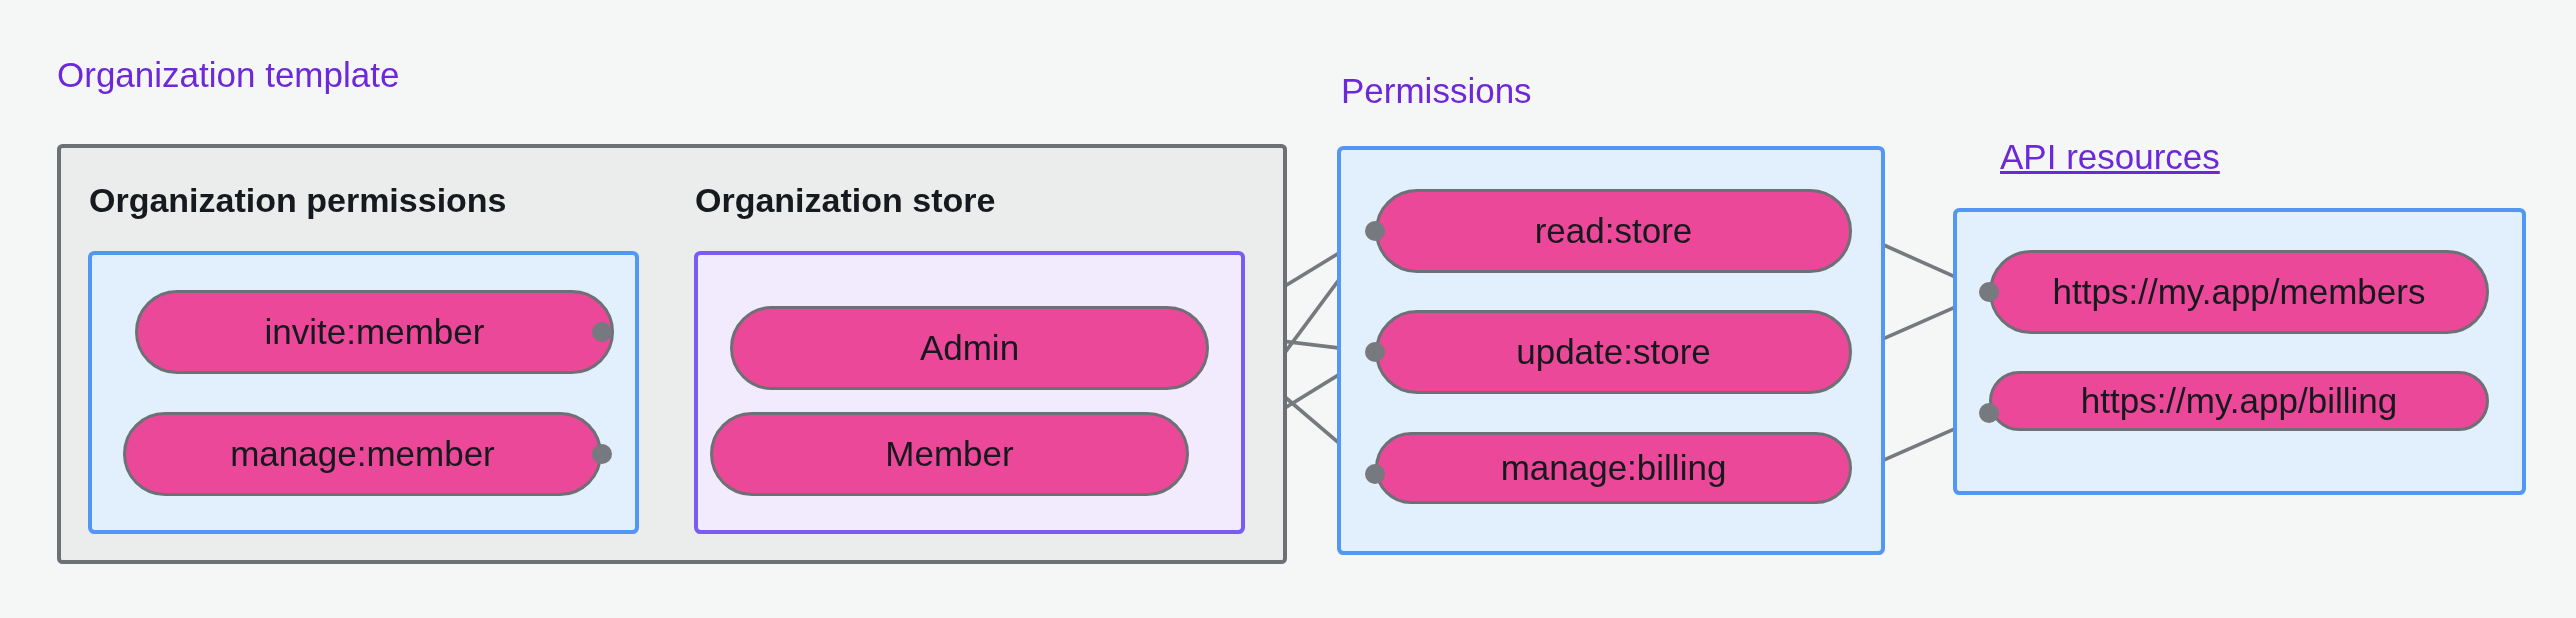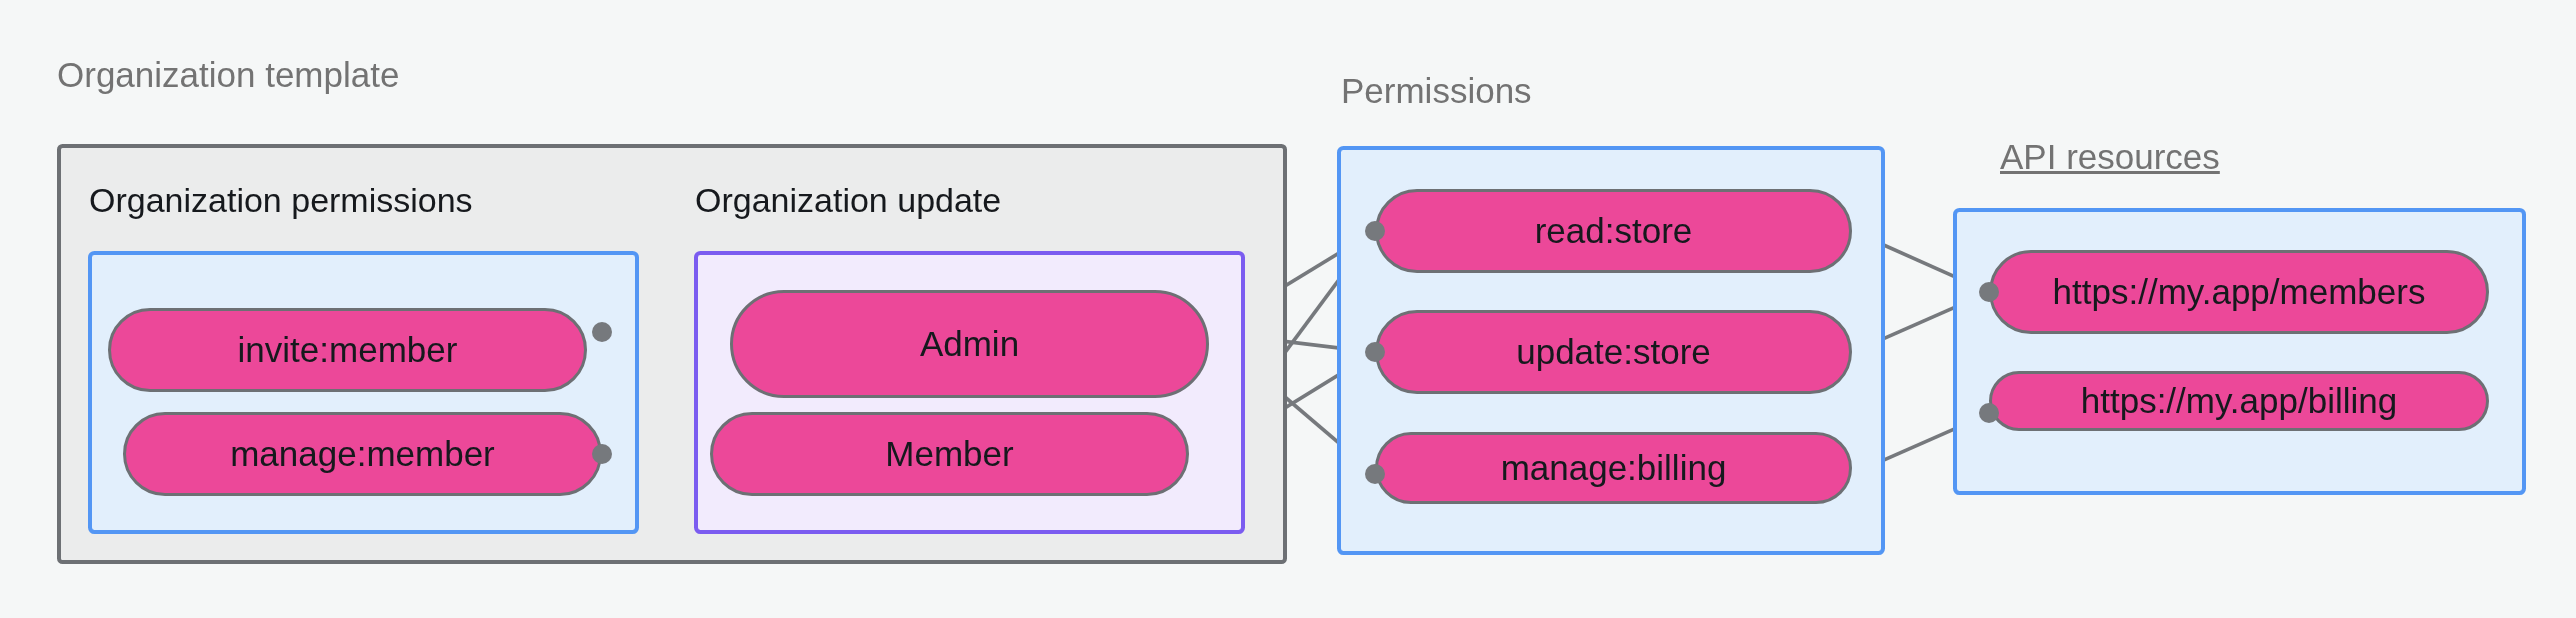--- a/index.html
+++ b/index.html
@@ -26,31 +26,32 @@
     width: 2576px;
     height: 619px;
     z-index: 1;
     pointer-events: none;
   }
   
   .group-title {
     position: absolute;
     font-size: 35px;
     line-height: 1;
-    color: #737373;
+    color: #6d28d9;
     white-space: nowrap;
     z-index: 4;
   }
   .sub-title {
     position: absolute;
     font-size: 34px;
     line-height: 1;
     color: #16191d;
     white-space: nowrap;
     z-index: 4;
+    font-weight: bold;
   }
   
   .container {
     position: absolute;
     box-sizing: border-box;
     z-index: 2;
   }
   .container.outer-gray {
     background: #ebecec;
     border: 4.6px solid #6d7074;
@@ -124,33 +125,33 @@
       <path d="M 2030 519 L 2180 453"></path>
     </g>
   </svg>
 
   <div class="group-title" style="left:57px; top:57px;">Organization template</div>
 
   <div class="container outer-gray" style="left:57px; top:144px; width:1230px; height:420px;"></div>
 
   <div class="sub-title" style="left:89px; top:183px;">Organization permissions</div>
 
-  <div class="sub-title" style="left:695px; top:183px;">Organization update</div>
+  <div class="sub-title" style="left:695px; top:183px;">Organization store</div>
 
   <div class="container blue" style="left:88px; top:251px; width:551px; height:283px;"></div>
 
-  <div class="node" style="left:108px; top:290px; width:479px; height:84px;margin-top:18px;">invite:member</div>
+  <div class="node" style="left:135px; top:290px; width:479px; height:84px;">invite:member</div>
   <div class="handle" style="left:602px; top:332px;"></div>
 
   <div class="node" style="left:123px; top:412px; width:479px; height:84px;">manage:member</div>
   <div class="handle" style="left:602px; top:454px;"></div>
 
   <div class="container purple" style="left:694px; top:251px; width:551px; height:283px;"></div>
 
-  <div class="node" style="left:730px; top:290px; width:479px; height:108px;">Admin</div>
+  <div class="node" style="left:730px; top:306px; width:479px; height:84px;">Admin</div>
 
   <div class="node" style="left:710px; top:412px; width:479px; height:84px;">Member</div>
 
   <div class="group-title" style="left:1341px; top:73px;">Permissions</div>
 
   <div class="container blue" style="left:1337px; top:146px; width:548px; height:409px;"></div>
 
   <div class="node" style="left:1375px; top:189px; width:477px; height:84px;">read:store</div>
   <div class="handle" style="left:1375px; top:231px;"></div>
 

